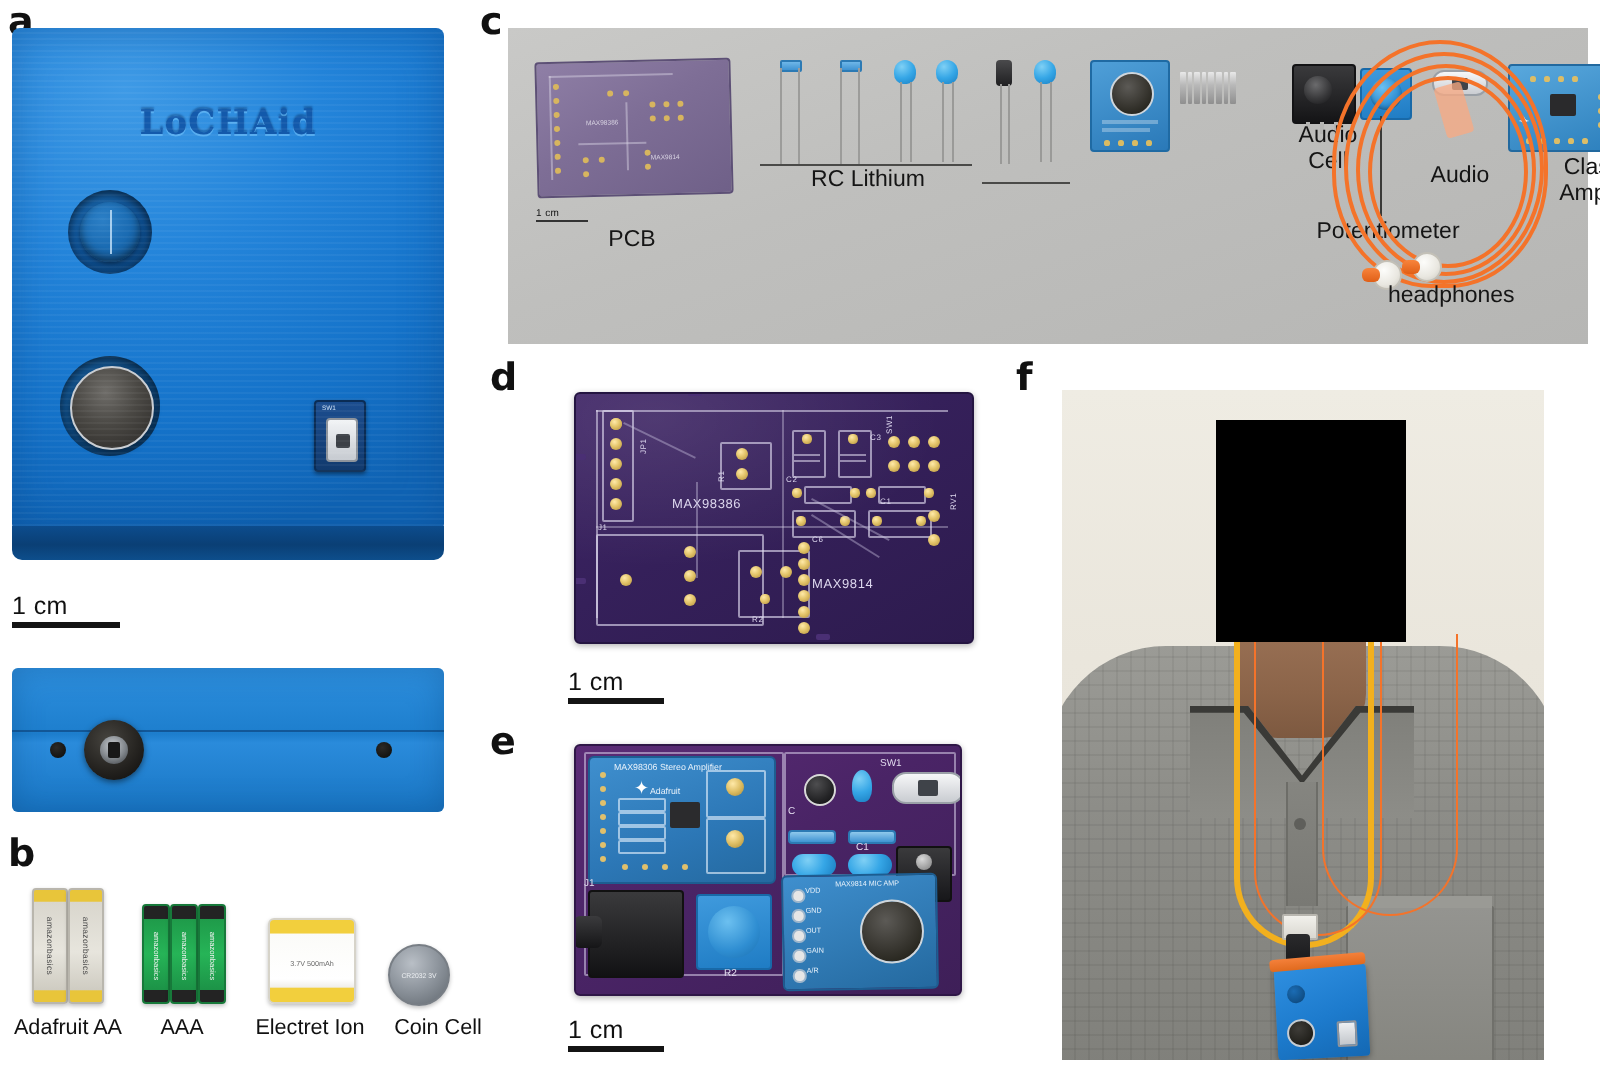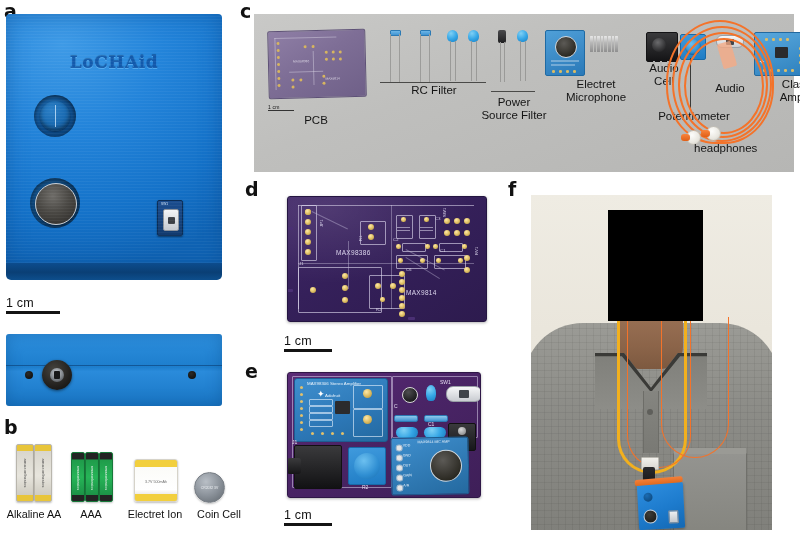--- a/index.html
+++ b/index.html
@@ -612,21 +612,21 @@
     </div>
 
     <div class="cell lipo" style="left:134px; top:459px; width:42px; height:41px;">
       <span class="wordmark">3.7V 500mAh</span>
     </div>
 
     <div class="cell coin" style="left:194px; top:472px; width:29px; height:29px;">
       <span class="wordmark">CR2032 3V</span>
     </div>
 
-    <div class="batt-label" style="left:0px; top:508px; width:68px;">Alkaline AA</div>
+    <div class="batt-label" style="left:0px; top:508px; width:68px;">Adafruit AA</div>
     <div class="batt-label" style="left:68px; top:508px; width:46px;">AAA</div>
     <div class="batt-label" style="left:118px; top:508px; width:74px;">Electret Ion</div>
     <div class="batt-label" style="left:191px; top:508px; width:56px;">Coin Cell</div>
   </div>
 
   <div class="panel-letter" style="left:240px; top:2px;">c</div>
 
   <div class="panel-c-bg">
 
     <div class="pcb-c">
@@ -677,57 +677,53 @@
       <div class="dome" style="left:1px; top:0px;"></div>
       <div class="lead" style="left:4px; top:11px; height:40px;"></div>
       <div class="lead" style="left:9px; top:11px; height:40px;"></div>
     </div>
     <div class="cap-blue" style="left:213px; top:16px; width:14px; height:52px;">
       <div class="dome" style="left:1px; top:0px;"></div>
       <div class="lead" style="left:4px; top:11px; height:40px;"></div>
       <div class="lead" style="left:9px; top:11px; height:40px;"></div>
     </div>
     <div class="silk-line" style="left:126px; top:68px; width:106px; height:1px; background:#4a4a48;"></div>
-    <div class="lbl" style="left:118px; top:70px; width:124px;">RC Filter</div>
+    <div class="lbl" style="left:118px; top:70px; width:124px;">RC Lithium</div>
 
     <div class="cap-elec" style="left:243px; top:16px; width:12px; height:52px;">
       <div class="can" style="left:1px; top:0px;"></div>
       <div class="lead" style="left:3px; top:12px; height:40px;"></div>
       <div class="lead" style="left:7px; top:12px; height:40px;"></div>
     </div>
     <div class="cap-blue" style="left:262px; top:16px; width:14px; height:52px;">
       <div class="dome" style="left:1px; top:0px;"></div>
       <div class="lead" style="left:4px; top:11px; height:40px;"></div>
       <div class="lead" style="left:9px; top:11px; height:40px;"></div>
     </div>
     <div class="silk-line" style="left:237px; top:77px; width:44px; height:1px; background:#4a4a48;"></div>
-    <div class="lbl" style="left:220px; top:82px; width:80px;">Power
-Source Filter</div>
 
     <div class="mod-mic" style="left:291px; top:16px;">
       <div class="can"></div>
       <div class="row" style="left:5px; top:29px; width:28px;"></div>
       <div class="row" style="left:5px; top:33px; width:24px;"></div>
       <div class="pad" style="left:6px; top:39px;"></div>
       <div class="pad" style="left:13px; top:39px;"></div>
       <div class="pad" style="left:20px; top:39px;"></div>
       <div class="pad" style="left:27px; top:39px;"></div>
     </div>
     <div class="header-pins" style="left:336px; top:22px;">
       <i></i>
         <i></i>
         <i></i>
         <i></i>
         <i></i>
         <i></i>
         <i></i>
         <i></i>
     </div>
-    <div class="lbl" style="left:282px; top:64px; width:120px;">Electret
-Microphone</div>
 
     <div class="jack-c" style="left:392px; top:18px;">
       <div class="barrel"></div>
       <div class="pin" style="left:6px;"></div>
       <div class="pin" style="left:13px;"></div>
       <div class="pin" style="left:20px;"></div>
     </div>
     <div class="lbl" style="left:381px; top:48px; width:58px;">Audio
 Cell</div>
 

